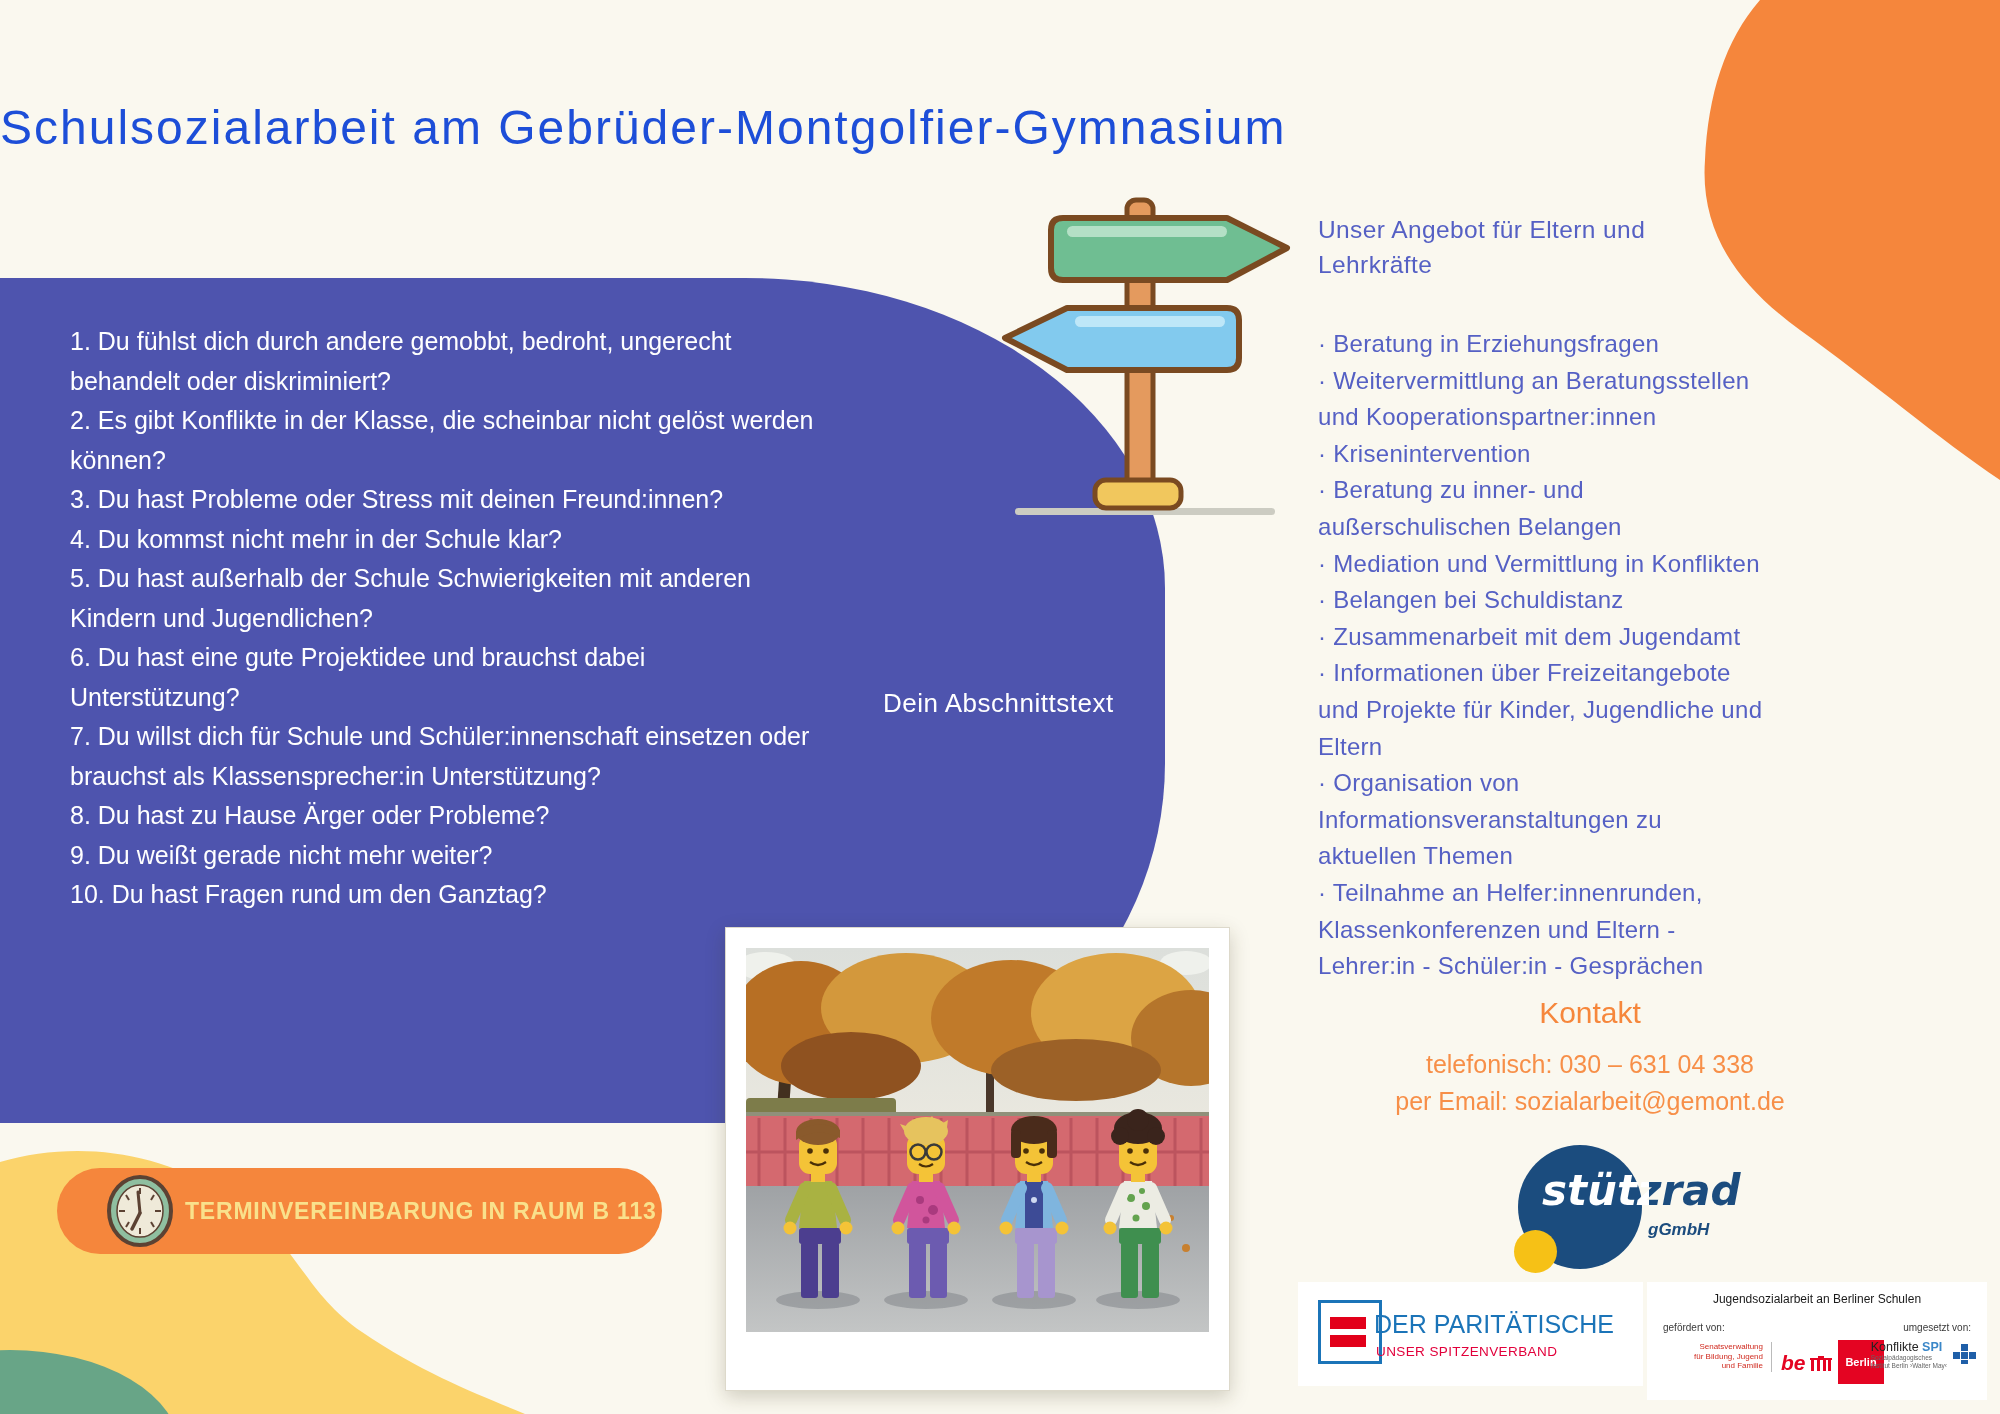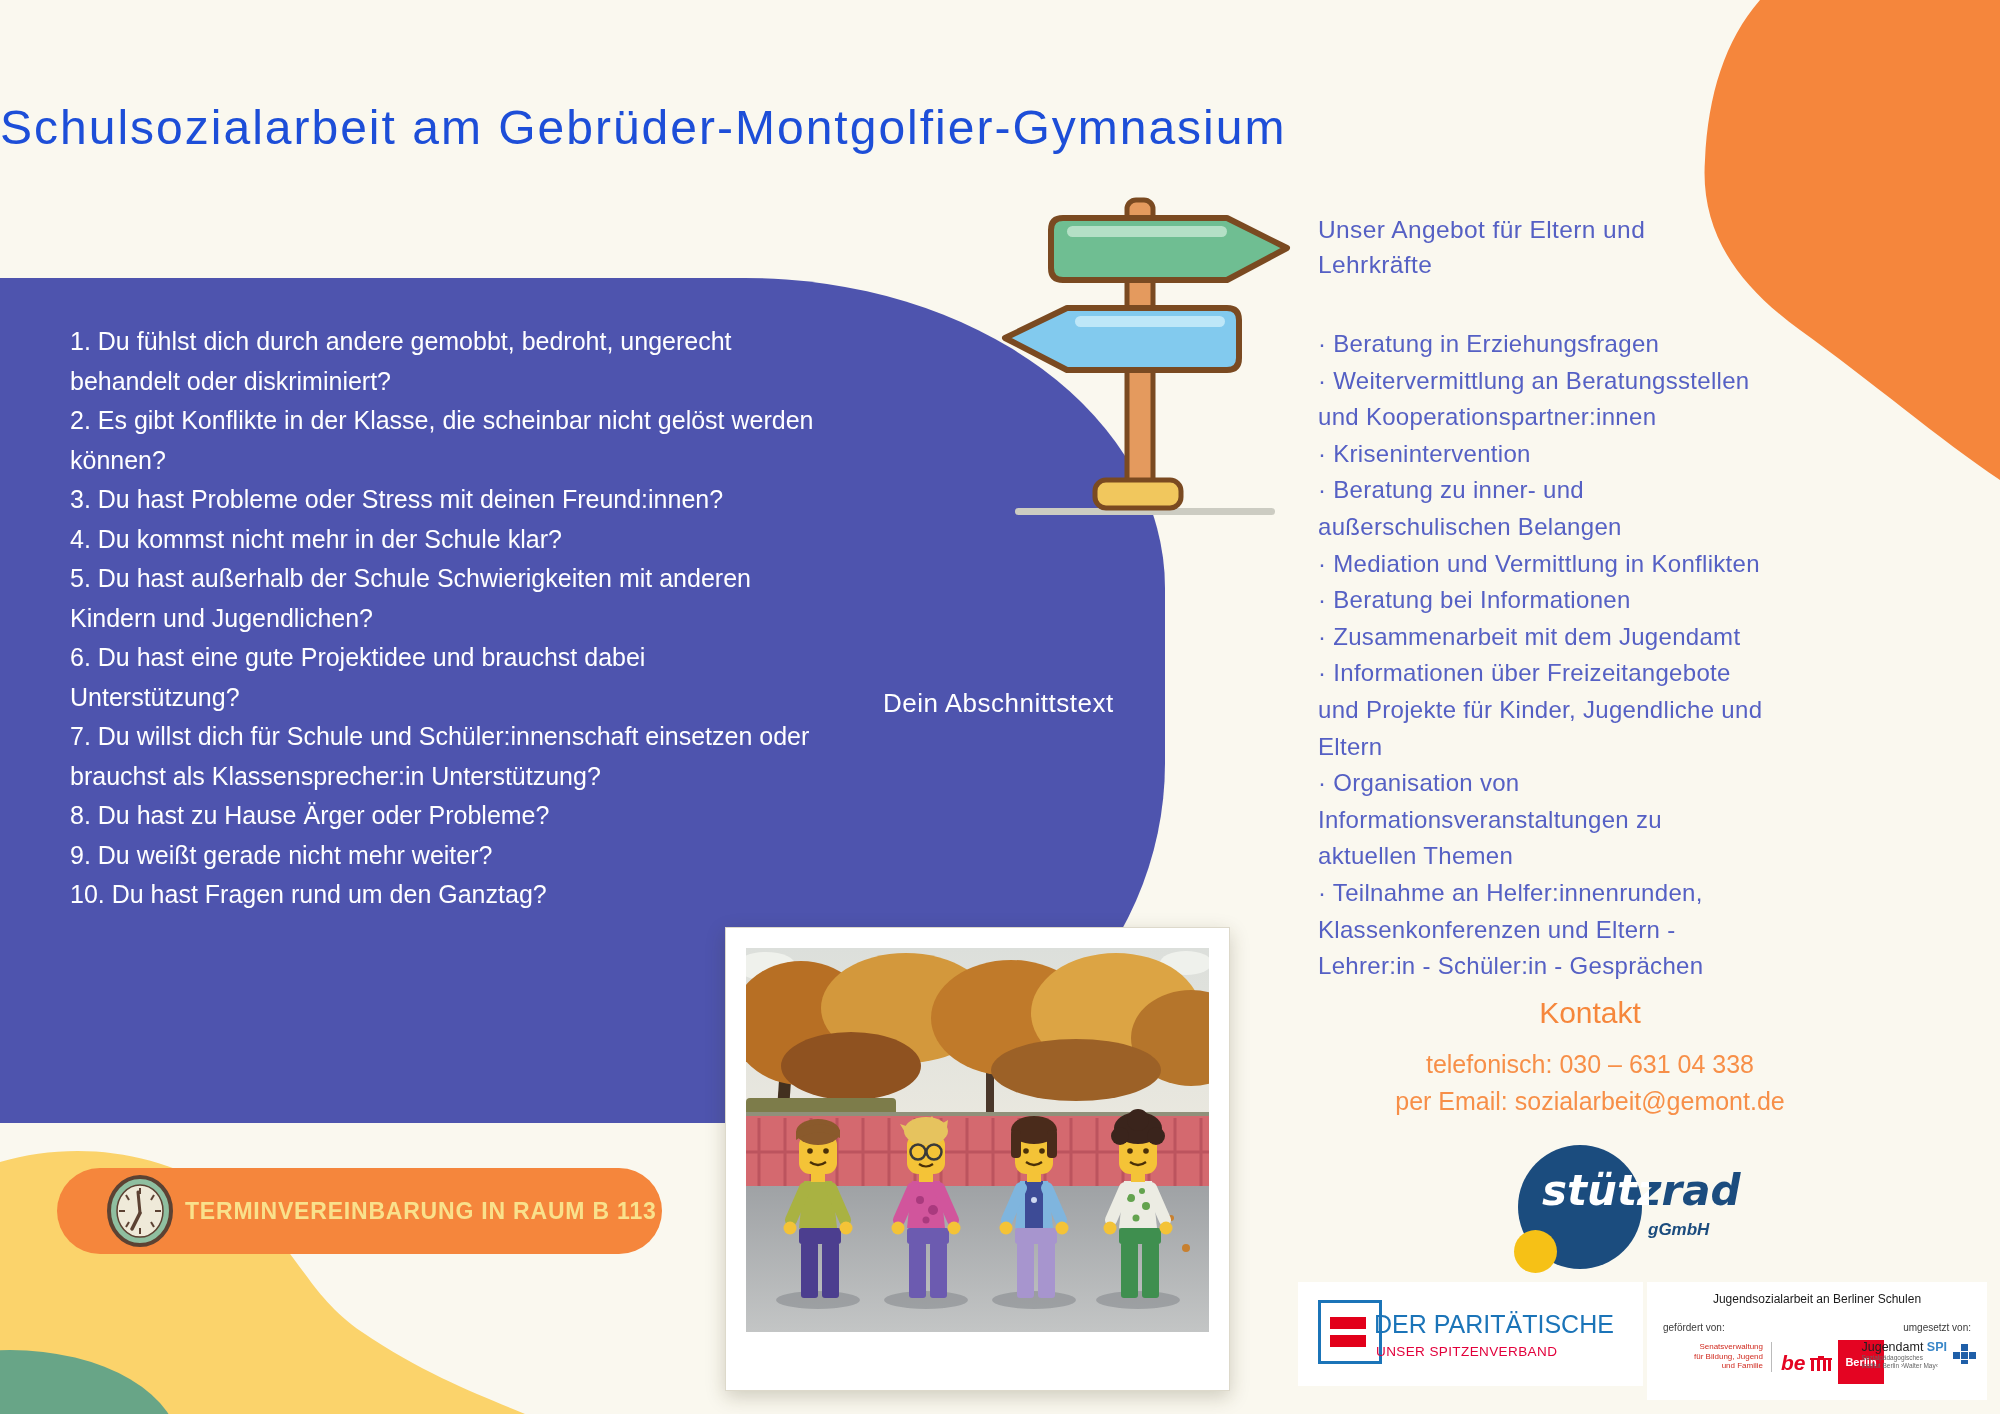--- a/index.html
+++ b/index.html
@@ -146,21 +146,21 @@
   <div class="abs right-col">
     <div class="right-heading pre">Unser Angebot für Eltern und
 Lehrkräfte</div>
     <div class="offer-item pre">· Beratung in Erziehungsfragen</div>
     <div class="offer-item pre">· Weitervermittlung an Beratungsstellen
 und Kooperationspartner:innen</div>
     <div class="offer-item pre">· Krisenintervention</div>
     <div class="offer-item pre">· Beratung zu inner- und
 außerschulischen Belangen</div>
     <div class="offer-item pre">· Mediation und Vermittlung in Konflikten</div>
-    <div class="offer-item pre">· Beratung bei Informationen</div>
+    <div class="offer-item pre">· Belangen bei Schuldistanz</div>
     <div class="offer-item pre">· Zusammenarbeit mit dem Jugendamt</div>
     <div class="offer-item pre">· Informationen über Freizeitangebote
 und Projekte für Kinder, Jugendliche und
 Eltern</div>
     <div class="offer-item pre">· Organisation von
 Informationsveranstaltungen zu
 aktuellen Themen</div>
     <div class="offer-item pre">· Teilnahme an Helfer:innenrunden,
 Klassenkonferenzen und Eltern -
 Lehrer:in - Schüler:in - Gesprächen</div>
@@ -382,21 +382,21 @@
             <rect x="7" y="4" width="3" height="11"></rect>
           <rect x="13" y="4" width="3" height="11"></rect>
             <rect x="18" y="4" width="3" height="11"></rect>
           <rect x="0" y="2" width="22" height="2"></rect>
             <rect x="8" y="0" width="6" height="2"></rect>
         </g>
       </svg>
       <span class="berlin-box">Berlin</span>
     </div>
     <div class="abs spi">
-      <div class="spi-name"><span>Jugendamt </span><b>SPI</b></div>
+      <div class="spi-name"><span>Konflikte </span><b>SPI</b></div>
       <div class="spi-sub">Sozialpädagogisches</div>
       <div class="spi-sub">Institut Berlin ›Walter May‹</div>
     </div>
     <svg class="abs spi-icon" viewBox="0 0 24 20">
       <g fill="#1F5FA8">
         <rect x="8" y="0" width="7" height="7"></rect>
           <rect x="0" y="8" width="7" height="7"></rect>
         <rect x="8" y="8" width="7" height="7"></rect>
           <rect x="16" y="8" width="7" height="7"></rect>
         <rect x="8" y="16" width="7" height="4"></rect>

